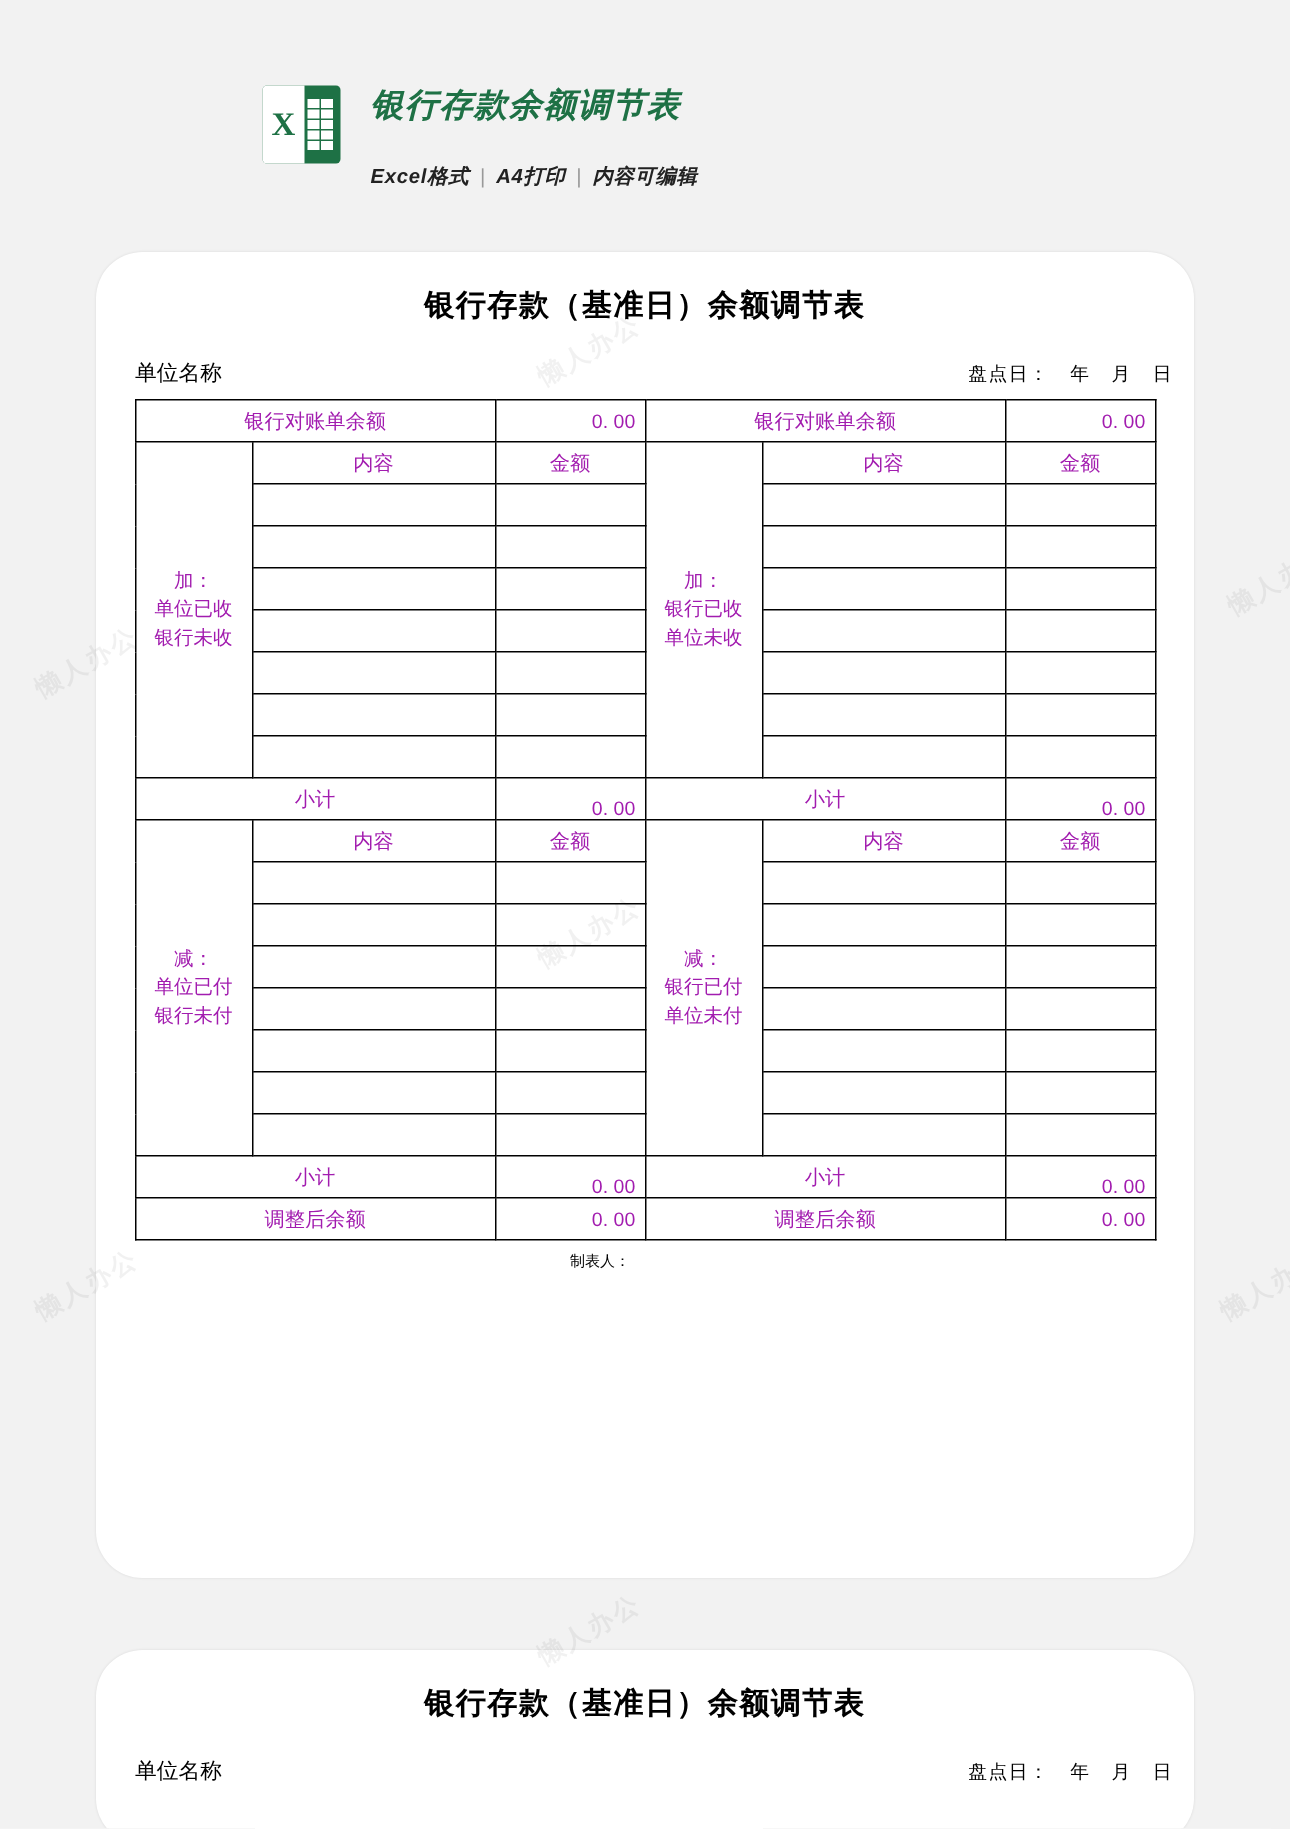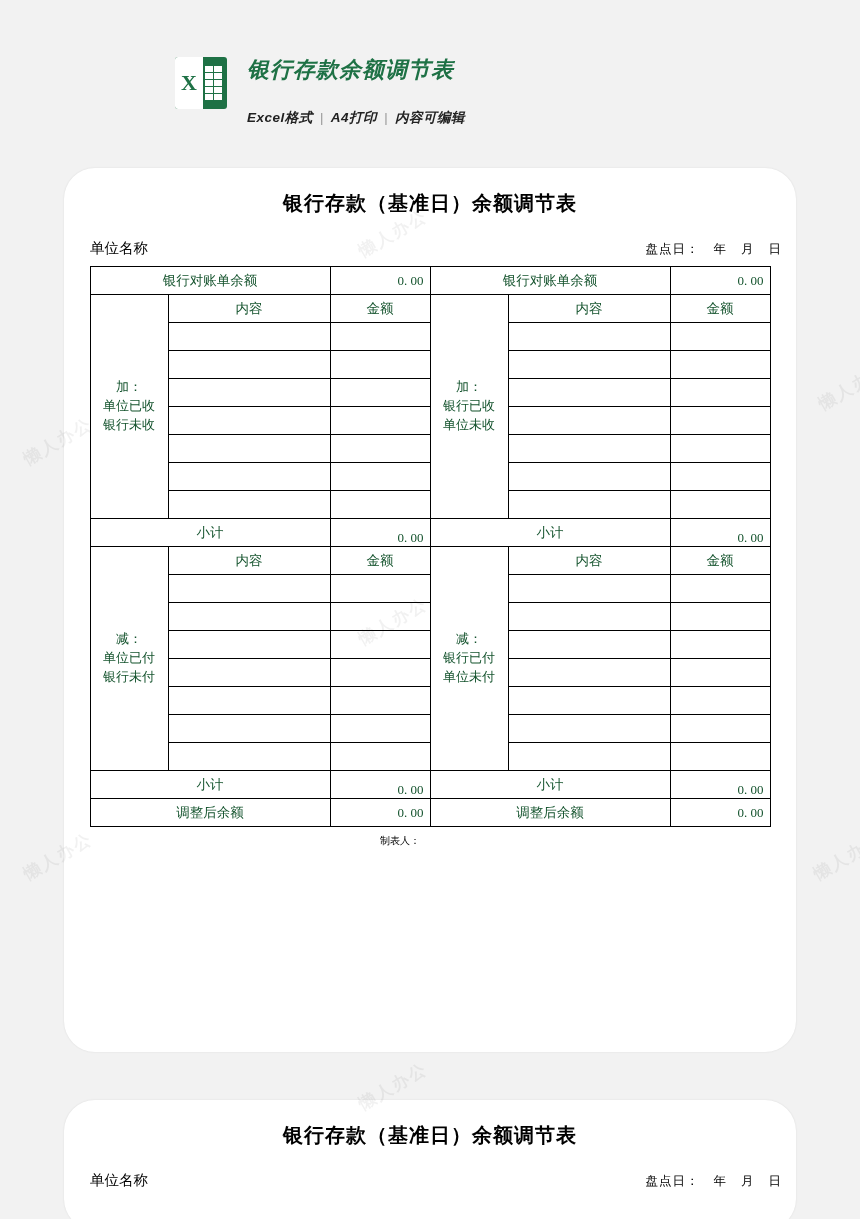--- a/index.html
+++ b/index.html
@@ -103,23 +103,23 @@
   .meta-row .unit { font-size: 14.5px; }
   .meta-row .date { font-size: 12.5px; letter-spacing: 1px; }
   .meta-row .date .spc { display: inline-block; width: 14px; }
 
   
   table.bk {
     border-collapse: collapse;
     margin: 4px auto 0 auto;
     width: 680px;
     table-layout: fixed;
-    font-family: Liberation Serif, serif;
+    font-family: Liberation Sans, sans-serif;
     font-size: 13.5px;
-    color: #14532d;
+    color: #a21caf;
   }
   table.bk td {
     border: 1px solid #000;
     height: 28px;
     padding: 0 6px;
   }
   .c-label { text-align: center; }
   .c-num   { text-align: right; font-size: 13px; padding-right: 14px; vertical-align: bottom; padding-bottom: 2px;}
   .c-num-mid { text-align: right; font-size: 13px; padding-right: 14px; }
   .hdr { text-align: center; margin-top: 34px; }

